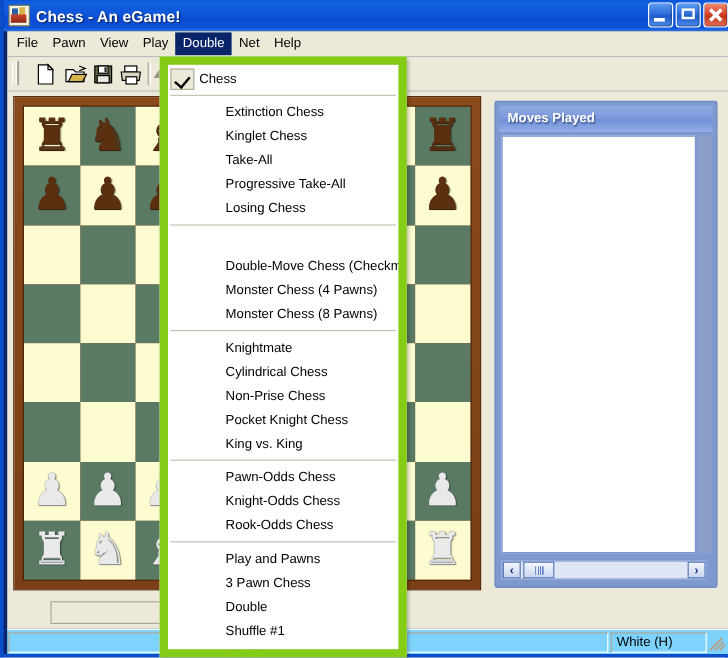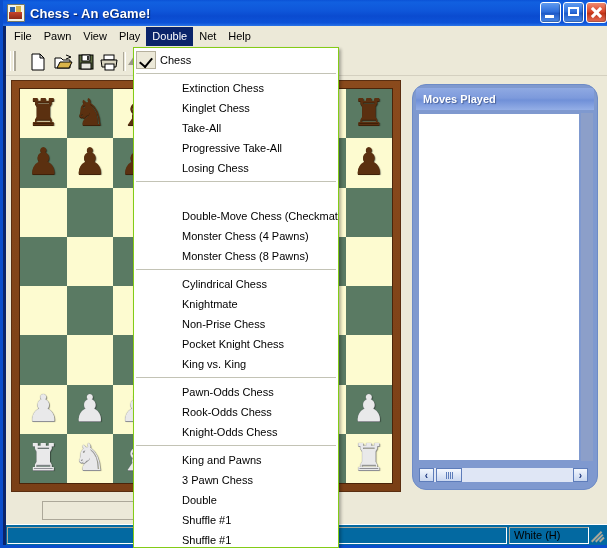--- a/index.html
+++ b/index.html
@@ -246,21 +246,21 @@
   }
 
   
   .moves-panel {
     position: absolute;
     left: 406px; top: 8px;
     width: 186px; height: 406px;
     background: #7f99cf;
     border: 1px solid #6d8bc6;
     box-sizing: border-box;
-    border-radius: 14px;
+    border-radius: 2px;
     padding: 3px;
   }
   .moves-header {
     height: 22px;
     background: linear-gradient(180deg,#8fa9e2 0%,#7d9adc 45%,#7090d8 55%,#94aee6 100%);
     display: flex;
     align-items: center;
     padding-left: 7px;
     box-sizing: border-box;
     border-radius: 2px 2px 0 0;
@@ -324,21 +324,21 @@
     background: repeating-linear-gradient(90deg,#5d7cba 0 1px,transparent 1px 2px);
     display: block;
   }
   .hs-track { flex: 1 1 auto; height: 14px; }
 
   
   .statusbar {
     position: absolute;
     left: 3px; top: 524px;
     width: 601px; height: 21px;
-    background: #0369a1;
+    background: #7dd3fc;
     box-sizing: border-box;
     border-top: 1px solid #ffffff;
     display: flex;
     align-items: center;
   }
   .status-pane {
     height: 17px;
     margin: 0 1px;
     box-sizing: border-box;
     border-top: 1px solid #aca899;
@@ -370,21 +370,21 @@
   .grip i:nth-child(1) { width: 14px; left: 1px;  top: 14px; }
   .grip i:nth-child(2) { width: 10px; left: 5px;  top: 14px; }
   .grip i:nth-child(3) { width: 6px;  left: 9px;  top: 14px; }
 
   
   .dropdown {
     position: absolute;
     left: 130px; top: 47px;
     width: 206px;
     background: #ffffff;
-    border: 1px solid #84cc16;
+    border: 7px solid #84cc16;
     box-shadow: 2px 2px 3px rgba(0,0,0,0.3);
     box-sizing: border-box;
     padding: 2px 0 2px 0;
     z-index: 50;
     overflow: hidden;
     max-height: 501px;
   }
   .mi {
     height: 20px;
     display: flex;
@@ -692,55 +692,55 @@
         <span class="check-box"></span>
         <span class="mi-label">Monster Chess (4 Pawns)</span>
       </div>
       <div class="mi plain">
         <span class="check-box"></span>
         <span class="mi-label">Monster Chess (8 Pawns)</span>
       </div>
       <div class="sep"></div>
       <div class="mi plain">
         <span class="check-box"></span>
+        <span class="mi-label">Knightmate</span>
+      </div>
+      <div class="mi plain">
+        <span class="check-box"></span>
         <span class="mi-label">Cylindrical Chess</span>
       </div>
       <div class="mi plain">
         <span class="check-box"></span>
-        <span class="mi-label">Knightmate</span>
-      </div>
-      <div class="mi plain">
-        <span class="check-box"></span>
         <span class="mi-label">Non-Prise Chess</span>
       </div>
       <div class="mi plain">
         <span class="check-box"></span>
         <span class="mi-label">Pocket Knight Chess</span>
       </div>
       <div class="mi plain">
         <span class="check-box"></span>
         <span class="mi-label">King vs. King</span>
       </div>
       <div class="sep"></div>
       <div class="mi plain">
         <span class="check-box"></span>
         <span class="mi-label">Pawn-Odds Chess</span>
       </div>
       <div class="mi plain">
         <span class="check-box"></span>
+        <span class="mi-label">Knight-Odds Chess</span>
+      </div>
+      <div class="mi plain">
+        <span class="check-box"></span>
         <span class="mi-label">Rook-Odds Chess</span>
       </div>
-      <div class="mi plain">
-        <span class="check-box"></span>
-        <span class="mi-label">Knight-Odds Chess</span>
-      </div>
       <div class="sep"></div>
       <div class="mi plain">
         <span class="check-box"></span>
-        <span class="mi-label">King and Pawns</span>
+        <span class="mi-label">Play and Pawns</span>
       </div>
       <div class="mi plain">
         <span class="check-box"></span>
         <span class="mi-label">3 Pawn Chess</span>
       </div>
       <div class="mi plain">
         <span class="check-box"></span>
         <span class="mi-label">Double</span>
       </div>
       <div class="mi plain">

